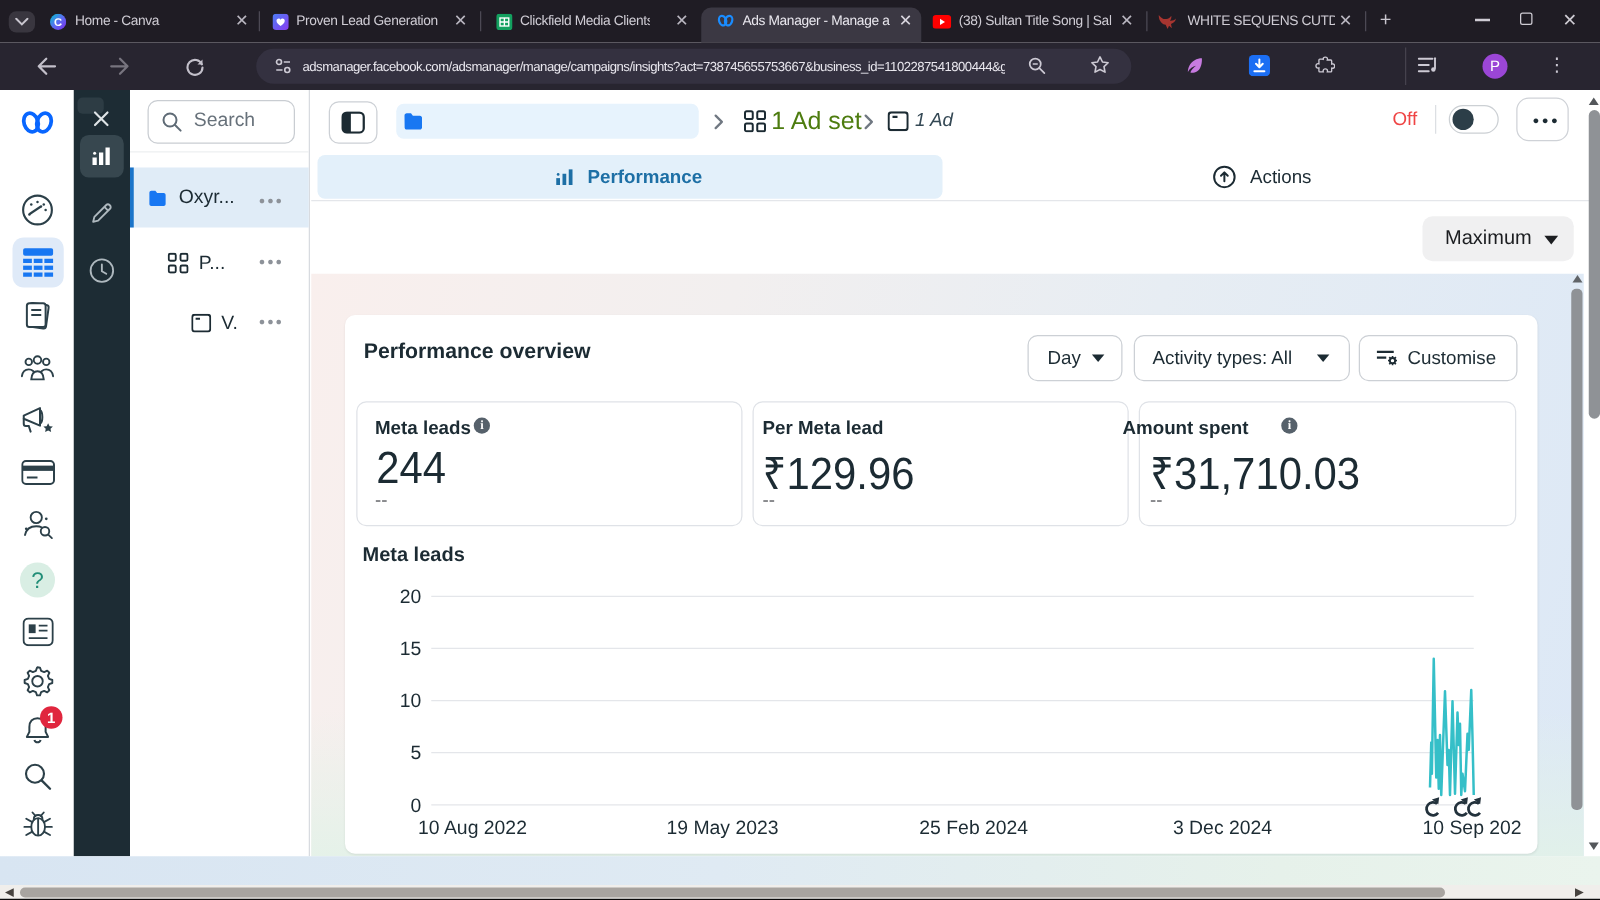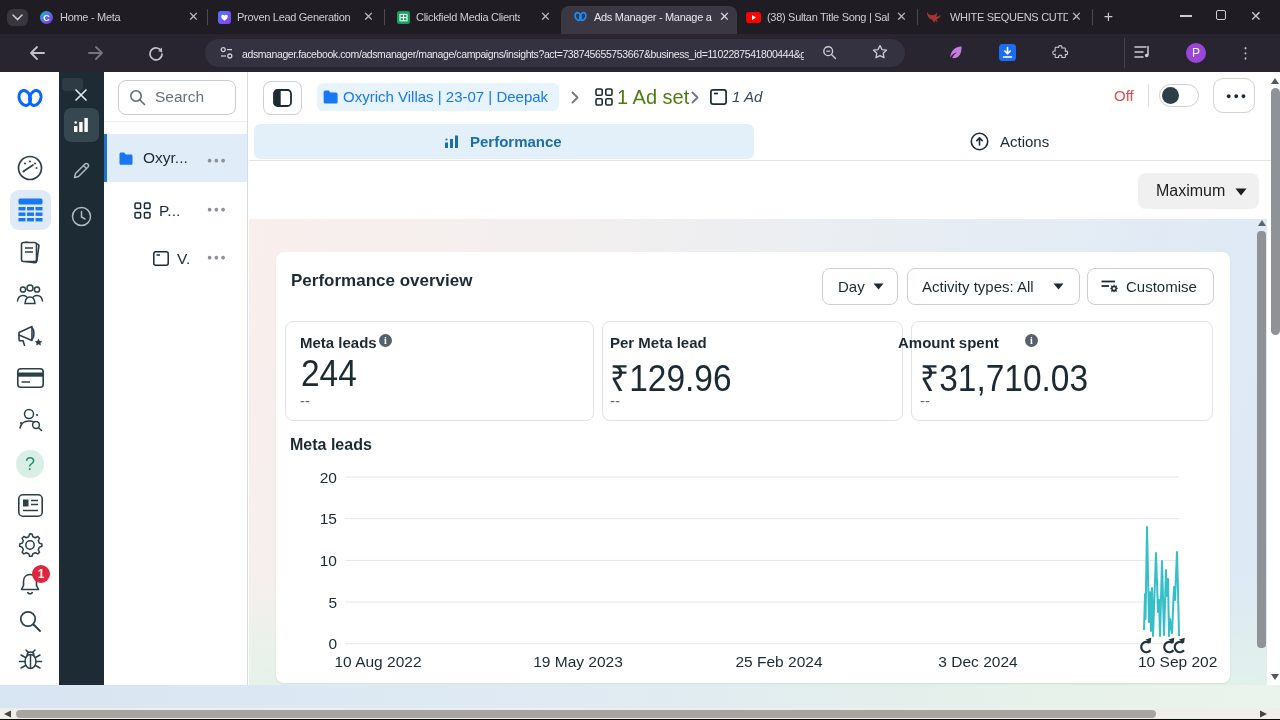--- a/index.html
+++ b/index.html
@@ -36,21 +36,21 @@
       <defs>
         <linearGradient id="cg" x1="0" y1="0" x2="1" y2="1">
           <stop offset="0" stop-color="#00c4cc"></stop>
           <stop offset="0.5" stop-color="#5b6cf2"></stop>
           <stop offset="1" stop-color="#7d2ae8"></stop>
         </linearGradient>
       </defs>
       <circle cx="6.5" cy="6.5" r="6.5" fill="url(#cg)"></circle>
       <text x="6.5" y="9.6" font-size="9" font-weight="bold" fill="#fff" text-anchor="middle" font-family="Liberation Sans">C</text>
     </svg>
-  <div class="abs tabtitle" style="left:60px;top:0;width:122px;">Home - Meta</div>
+  <div class="abs tabtitle" style="left:60px;top:0;width:122px;">Home - Canva</div>
   <div class="abs tabx" style="left:188px;top:9px;">✕</div>
   <div class="abs tabsep" style="left:207px;"></div>
 
   <svg class="abs" style="left:218px;top:11px" width="13" height="13" viewBox="0 0 13 13">
       <defs>
         <linearGradient id="pg" x1="0" y1="0" x2="1" y2="1">
           <stop offset="0" stop-color="#4b7df5"></stop>
           <stop offset="1" stop-color="#8b3df0"></stop>
         </linearGradient>
       </defs>
@@ -311,21 +311,20 @@
 
     <div class="abs" style="left:14px;top:9px;width:39px;height:34px;border:1px solid #ccd0d5;border-radius:8px;"></div>
     <svg class="abs" style="left:24px;top:17px" width="19" height="18" viewBox="0 0 19 18">
         <rect x="1" y="1" width="17" height="16" rx="3.5" stroke="#1c2b33" stroke-width="1.8" fill="none"></rect>
         <path d="M4.5 1.2h3.2v15.6H4.5c-2 0-3.4-1.4-3.4-3.2V4.4c0-1.8 1.4-3.2 3.4-3.2z" fill="#1c2b33"></path>
       </svg>
     <div class="abs" style="left:68px;top:11px;width:242px;height:28px;background:#e7f3fd;border-radius:6px;"></div>
     <svg class="abs" style="left:74px;top:18px" width="15" height="14" viewBox="0 0 15 14">
         <path d="M0.6 2.4C0.6 1.4 1.4 0.6 2.4 0.6h3.4l1.5 1.9h5.6c1 0 1.7.8 1.7 1.7v7.7c0 1-.8 1.7-1.7 1.7H2.4c-1 0-1.7-.8-1.7-1.7z" fill="#1877f2"></path>
       </svg>
-    <div class="abs" style="left:94px;top:11px;color:#1877f2;font-size:15px;line-height:28px;">Oxyrich Villas | 23-07 | Deepak</div>
     <svg class="abs" style="left:322px;top:19px" width="8" height="13" viewBox="0 0 8 13">
         <path d="M1.5 1.5l5 5-5 5" stroke="#707882" stroke-width="1.8" fill="none" stroke-linecap="round" stroke-linejoin="round"></path>
       </svg>
     <svg class="abs" style="left:346px;top:16px" width="18" height="18" viewBox="0 0 18 18">
         <g fill="none" stroke="#1c2b33" stroke-width="1.6">
           <rect x="1" y="1" width="6.2" height="6.2" rx="1.3"></rect>
           <rect x="10.8" y="1" width="6.2" height="6.2" rx="1.3"></rect>
           <rect x="1" y="10.8" width="6.2" height="6.2" rx="1.3"></rect>
           <rect x="10.8" y="10.8" width="6.2" height="6.2" rx="1.3"></rect>
         </g>

